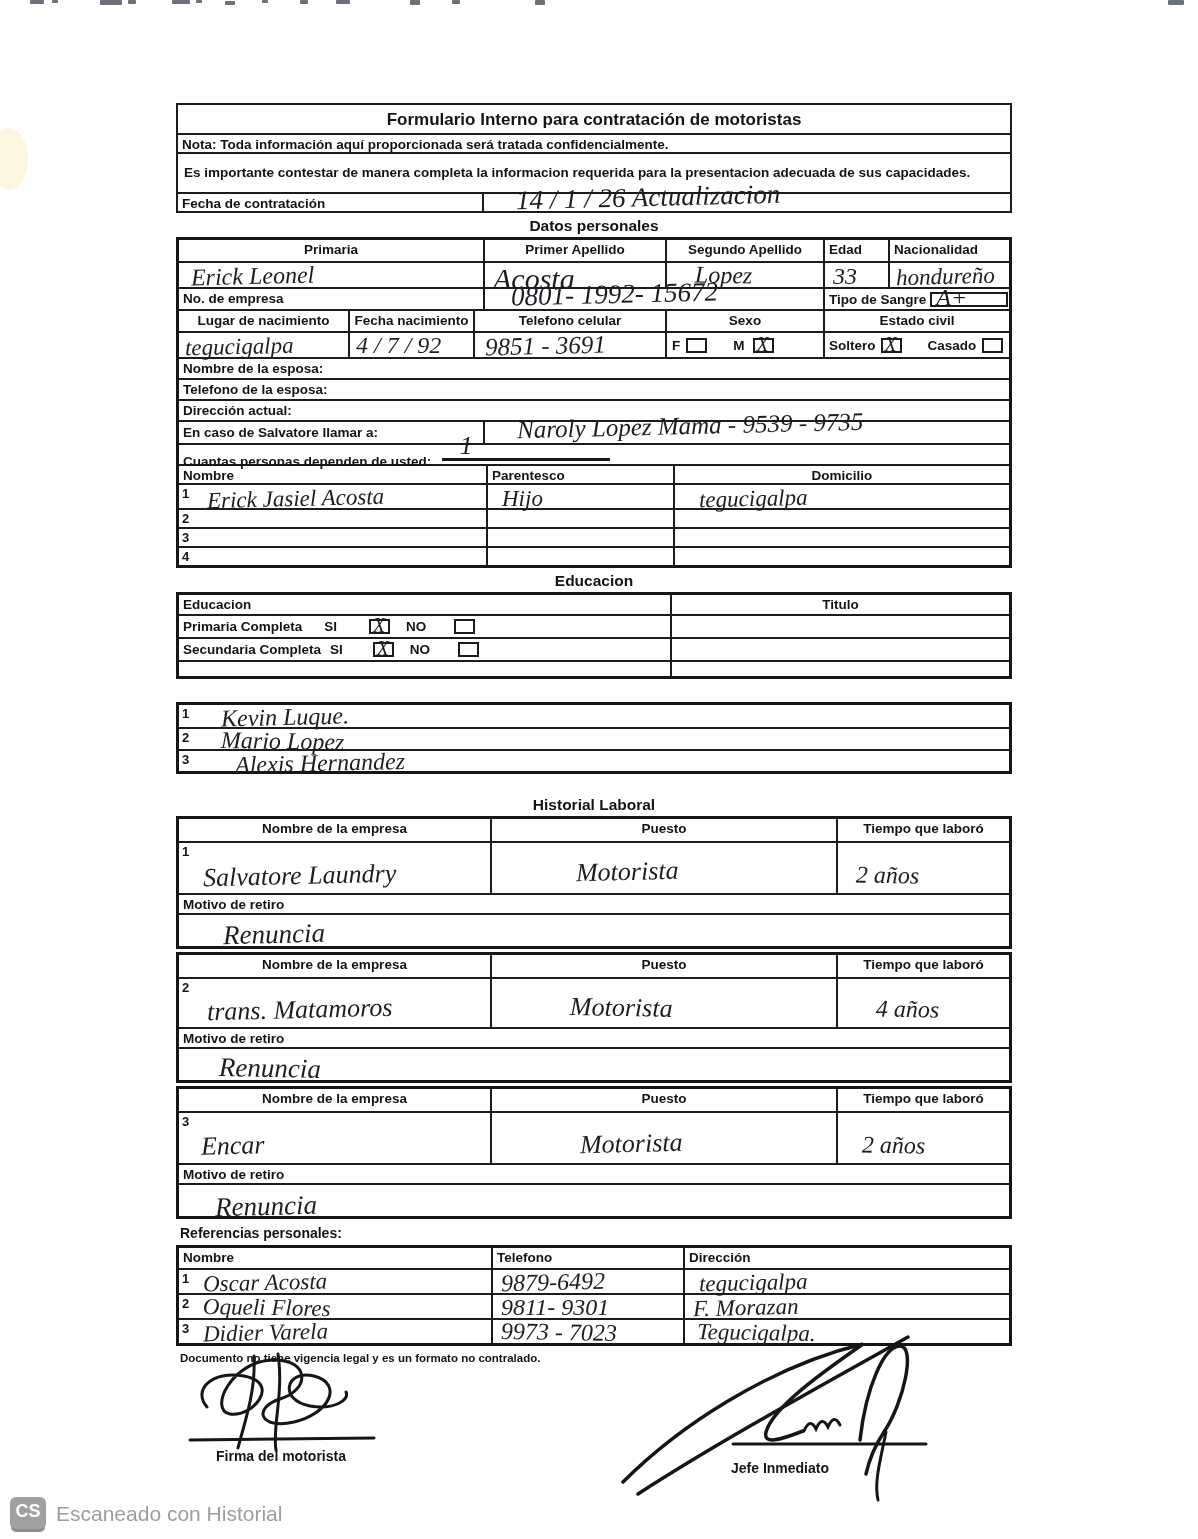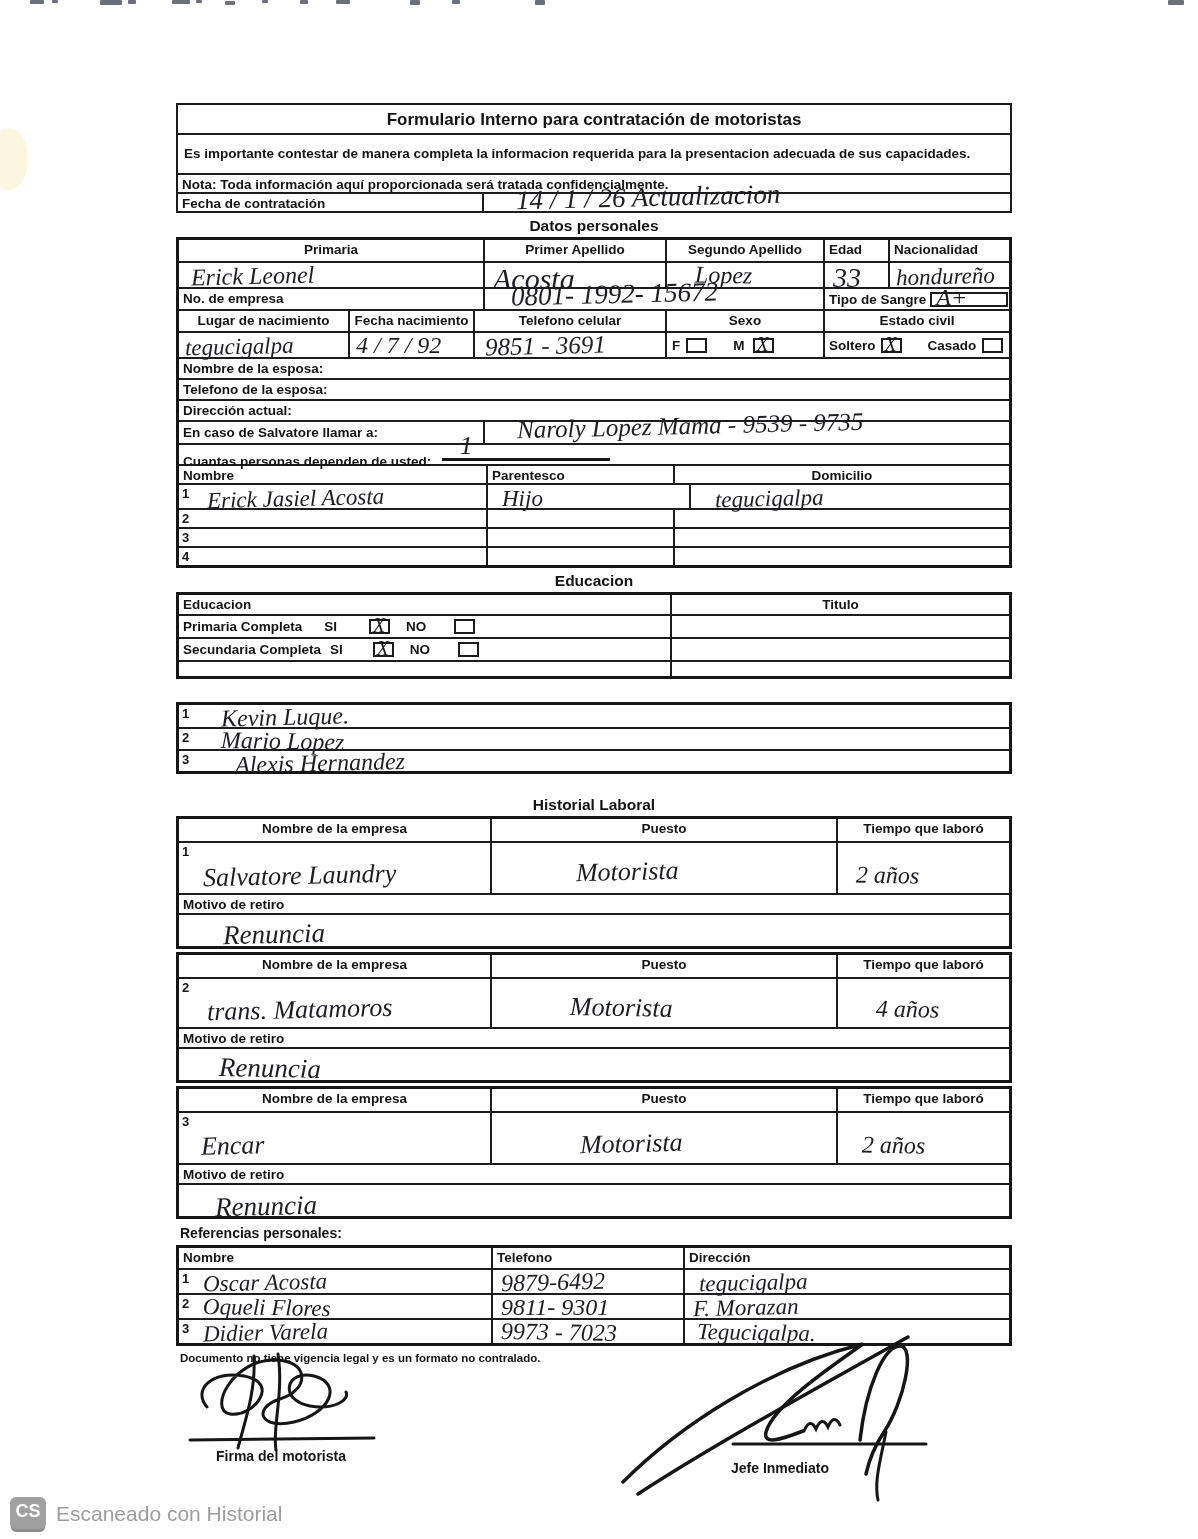--- a/index.html
+++ b/index.html
@@ -59,25 +59,25 @@
 <div class="artifact" style="left:452px;top:0;width:8px;height:4px"></div>
 <div class="artifact" style="left:535px;top:0;width:10px;height:5px"></div>
 <div class="artifact" style="left:1168px;top:0;width:16px;height:5px"></div>
 <div class="smudge" style="left:-10px;top:128px;width:38px;height:62px"></div>
 
 <div class="form-col">
 
   <div class="bx" style="height:32px">
     <div class="title">Formulario Interno para contratación de motoristas</div>
   </div>
+  <div class="bx" style="height:21px;margin-top:-2px">
+    <div class="lbl">Nota: Toda información aquí proporcionada será tratada confidencialmente.</div>
+  </div>
   <div class="bx" style="height:42px;margin-top:-2px;display:flex;align-items:center">
     <div class="lbl" style="white-space:normal;line-height:16px;padding:0 6px">Es importante contestar de manera completa la informacion requerida para la presentacion adecuada de sus capacidades.</div>
-  </div>
-  <div class="bx" style="height:21px;margin-top:-2px">
-    <div class="lbl">Nota: Toda información aquí proporcionada será tratada confidencialmente.</div>
   </div>
   <div class="bx row" style="height:21px;margin-top:-2px">
     <div class="cell" style="width:304px">
       <div class="lbl">Fecha de contratación</div>
     </div>
     <div class="cell" style="flex:1">
       <span class="hw r1" style="font-size:27px;position:absolute;left:32px;top:-10px">14 / 1 / 26    Actualizacion</span>
     </div>
   </div>
 
@@ -94,21 +94,21 @@
       <div class="cell" style="width:304px">
           <span class="hw r1" style="font-size:24px;position:absolute;left:12px;top:1px">Erick  Leonel</span>
         </div>
       <div class="cell" style="width:182px">
           <span class="hw" style="font-size:30px;position:absolute;left:8px;top:1px">Acosta</span>
         </div>
       <div class="cell" style="width:158px">
           <span class="hw r2" style="font-size:24px;position:absolute;left:28px;top:0">Lopez</span>
         </div>
       <div class="cell" style="width:65px">
-          <span class="hw" style="font-size:28px;position:absolute;left:8px;top:1px">33</span>
+          <span class="hw" style="font-size:24px;position:absolute;left:8px;top:1px">33</span>
         </div>
       <div class="cell" style="flex:1">
           <span class="hw r1" style="font-size:23px;position:absolute;left:6px;top:2px">hondureño</span>
         </div>
     </div>
     <div class="row" style="height:22px">
       <div class="cell" style="width:304px">
           <div class="lbl">No. de empresa</div>
         </div>
       <div class="cell" style="width:340px">
@@ -187,21 +187,21 @@
     <div class="row" style="height:19px">
       <div class="cell lbl" style="width:307px">Nombre</div>
       <div class="cell lbl" style="width:187px">Parentesco</div>
       <div class="cell lbl ctr" style="flex:1">Domicilio</div>
     </div>
     <div class="row" style="height:25px">
       <div class="cell" style="width:307px;display:flex">
           <span class="num">1</span>
           <span class="hw r1" style="font-size:23px;margin:2px 0 0 12px">Erick  Jasiel  Acosta</span>
         </div>
-      <div class="cell" style="width:203px">
+      <div class="cell" style="width:187px">
           <span class="hw" style="font-size:23px;position:absolute;left:14px;top:2px">Hijo</span>
         </div>
       <div class="cell" style="flex:1">
           <span class="hw r1" style="font-size:23px;position:absolute;left:24px;top:2px">tegucigalpa</span>
         </div>
     </div>
     <div class="row" style="height:19px">
       <div class="cell" style="width:307px;display:flex">
           <span class="num">2</span>
         </div>

